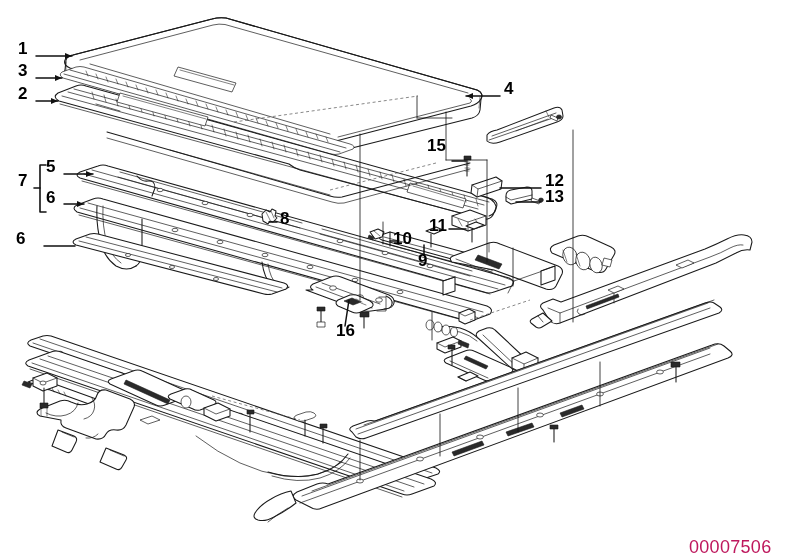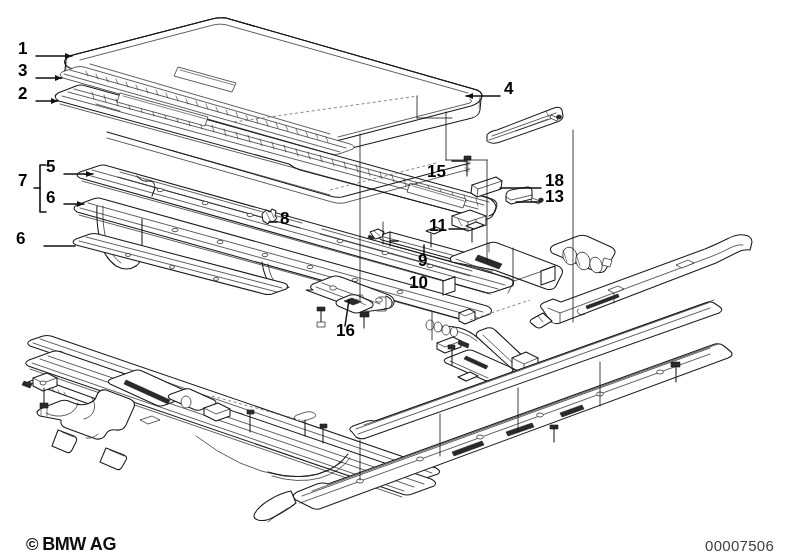--- a/index.html
+++ b/index.html
@@ -61,25 +61,24 @@
     letter-spacing: -0.4px;
     color: #0d0d0d;
     white-space: nowrap;
   }
   #copyright .cmark { font-size: 17px; }
   #diagram-number {
     position: absolute;
     left: 689px;
     top: 537px;
     font-family: "Liberation Sans", sans-serif;
-    font-size: 15px;
-    color: #404040;
+    font-size: 18px;
+    color: #be185d;
     letter-spacing: 0.3px;
     white-space: nowrap;
-    margin-left: 16px;
   }
 </style>
 </head>
 <body>
 
 <div id="page">
 
   <svg id="diagram-svg" viewBox="0 0 799 559" xmlns="http://www.w3.org/2000/svg">
 
     <g>
@@ -592,26 +591,23 @@
 
   <div class="callout" style="left:18px;  top:40px;">1</div>
   <div class="callout" style="left:18px;  top:62px;">3</div>
   <div class="callout" style="left:18px;  top:85px;">2</div>
   <div class="callout" style="left:504px; top:80px;">4</div>
   <div class="callout" style="left:46px;  top:158px;">5</div>
   <div class="callout" style="left:18px;  top:172px;">7</div>
   <div class="callout" style="left:46px;  top:189px;">6</div>
   <div class="callout" style="left:280px; top:210px;">8</div>
   <div class="callout" style="left:16px;  top:230px;">6</div>
-  <div class="callout" style="left:427px; top:163px;">15</div>
-  <div class="callout" style="left:545px; top:172px;">18</div>
+  <div class="callout" style="left:427px; top:137px;">15</div>
+  <div class="callout" style="left:545px; top:172px;">12</div>
   <div class="callout" style="left:545px; top:188px;">13</div>
   <div class="callout" style="left:429px; top:217px;text-align:right;">11</div>
-  <div class="callout" style="left:409px; top:230px;margin-top:44px;">10</div>
+  <div class="callout" style="left:393px; top:230px;">10</div>
   <div class="callout" style="left:418px; top:252px;">9</div>
   <div class="callout" style="left:336px; top:322px;">16</div>
 
-  <div id="copyright">
-    <span class="cmark">©</span><span style="margin-left:4px;">BMW AG</span>
-  </div>
   <div id="diagram-number">00007506</div>
 
 </div>
 
 </body></html>

